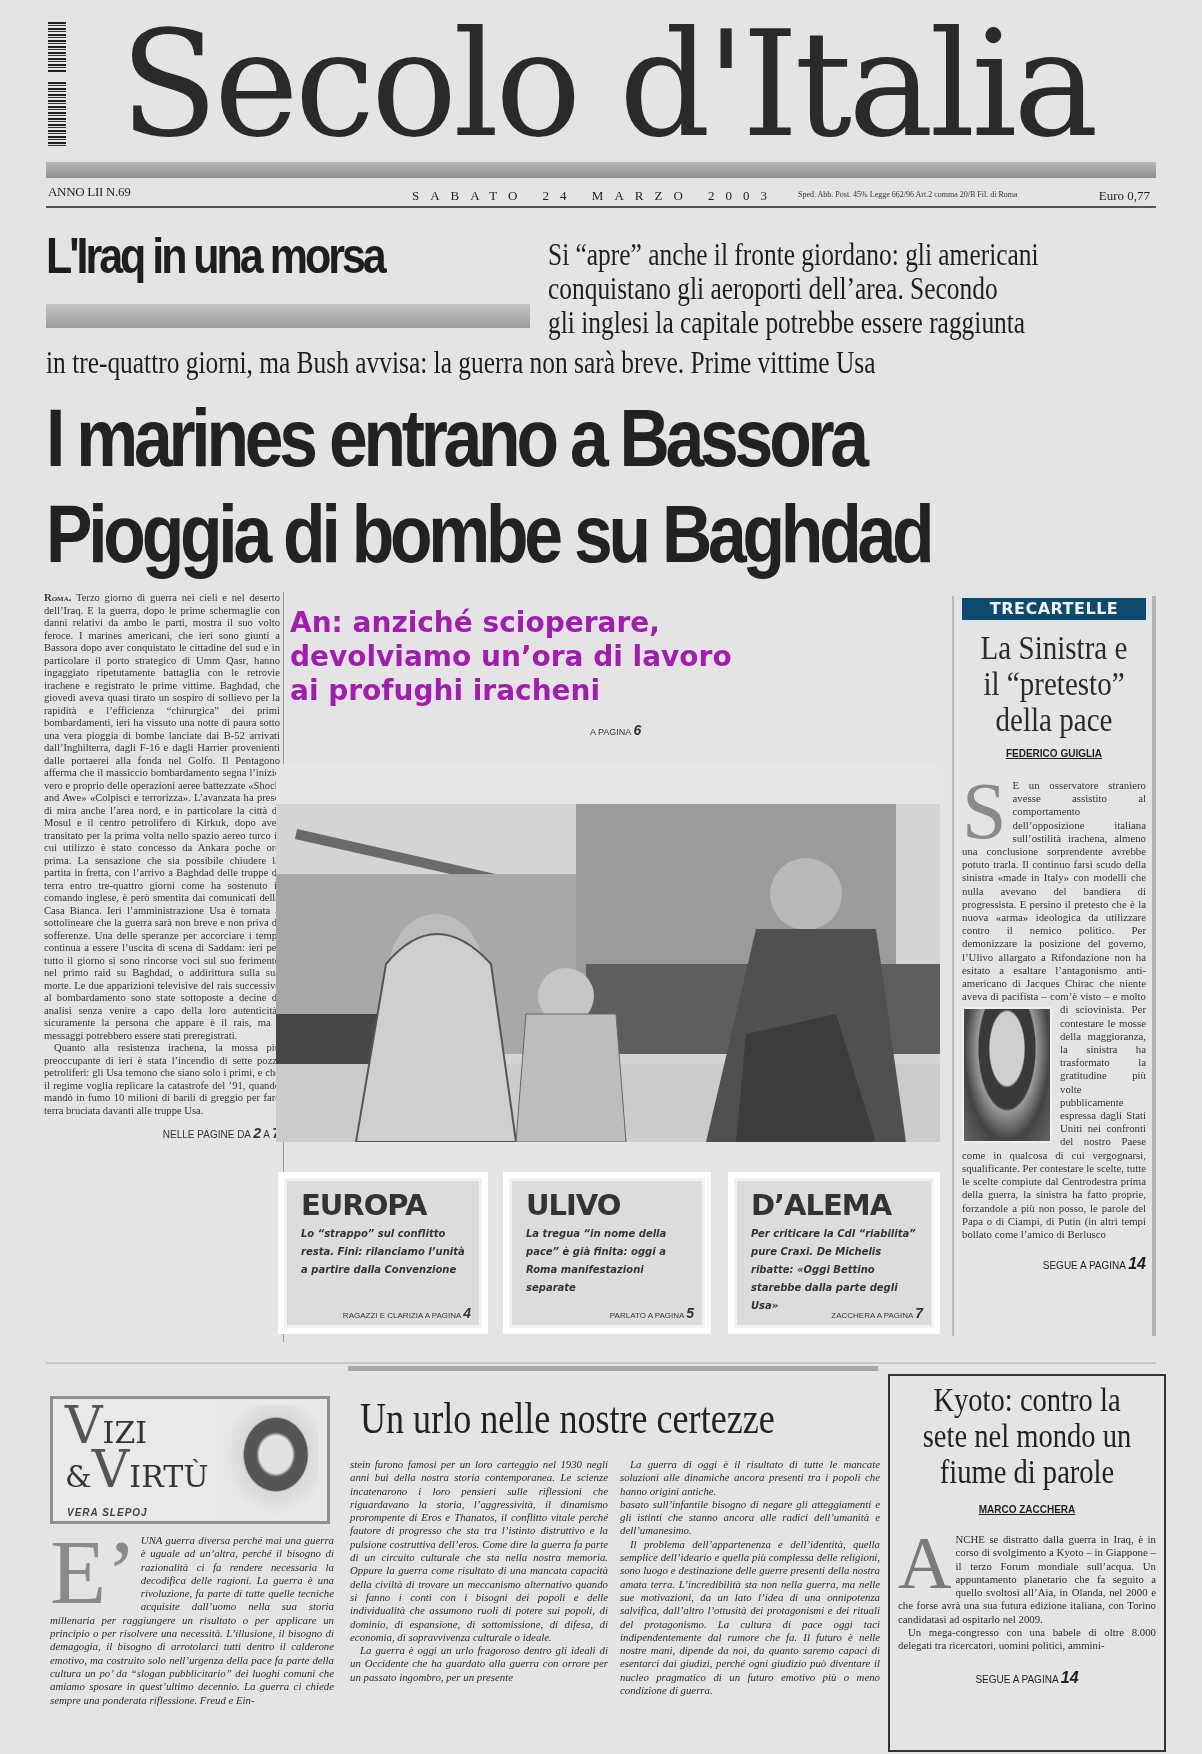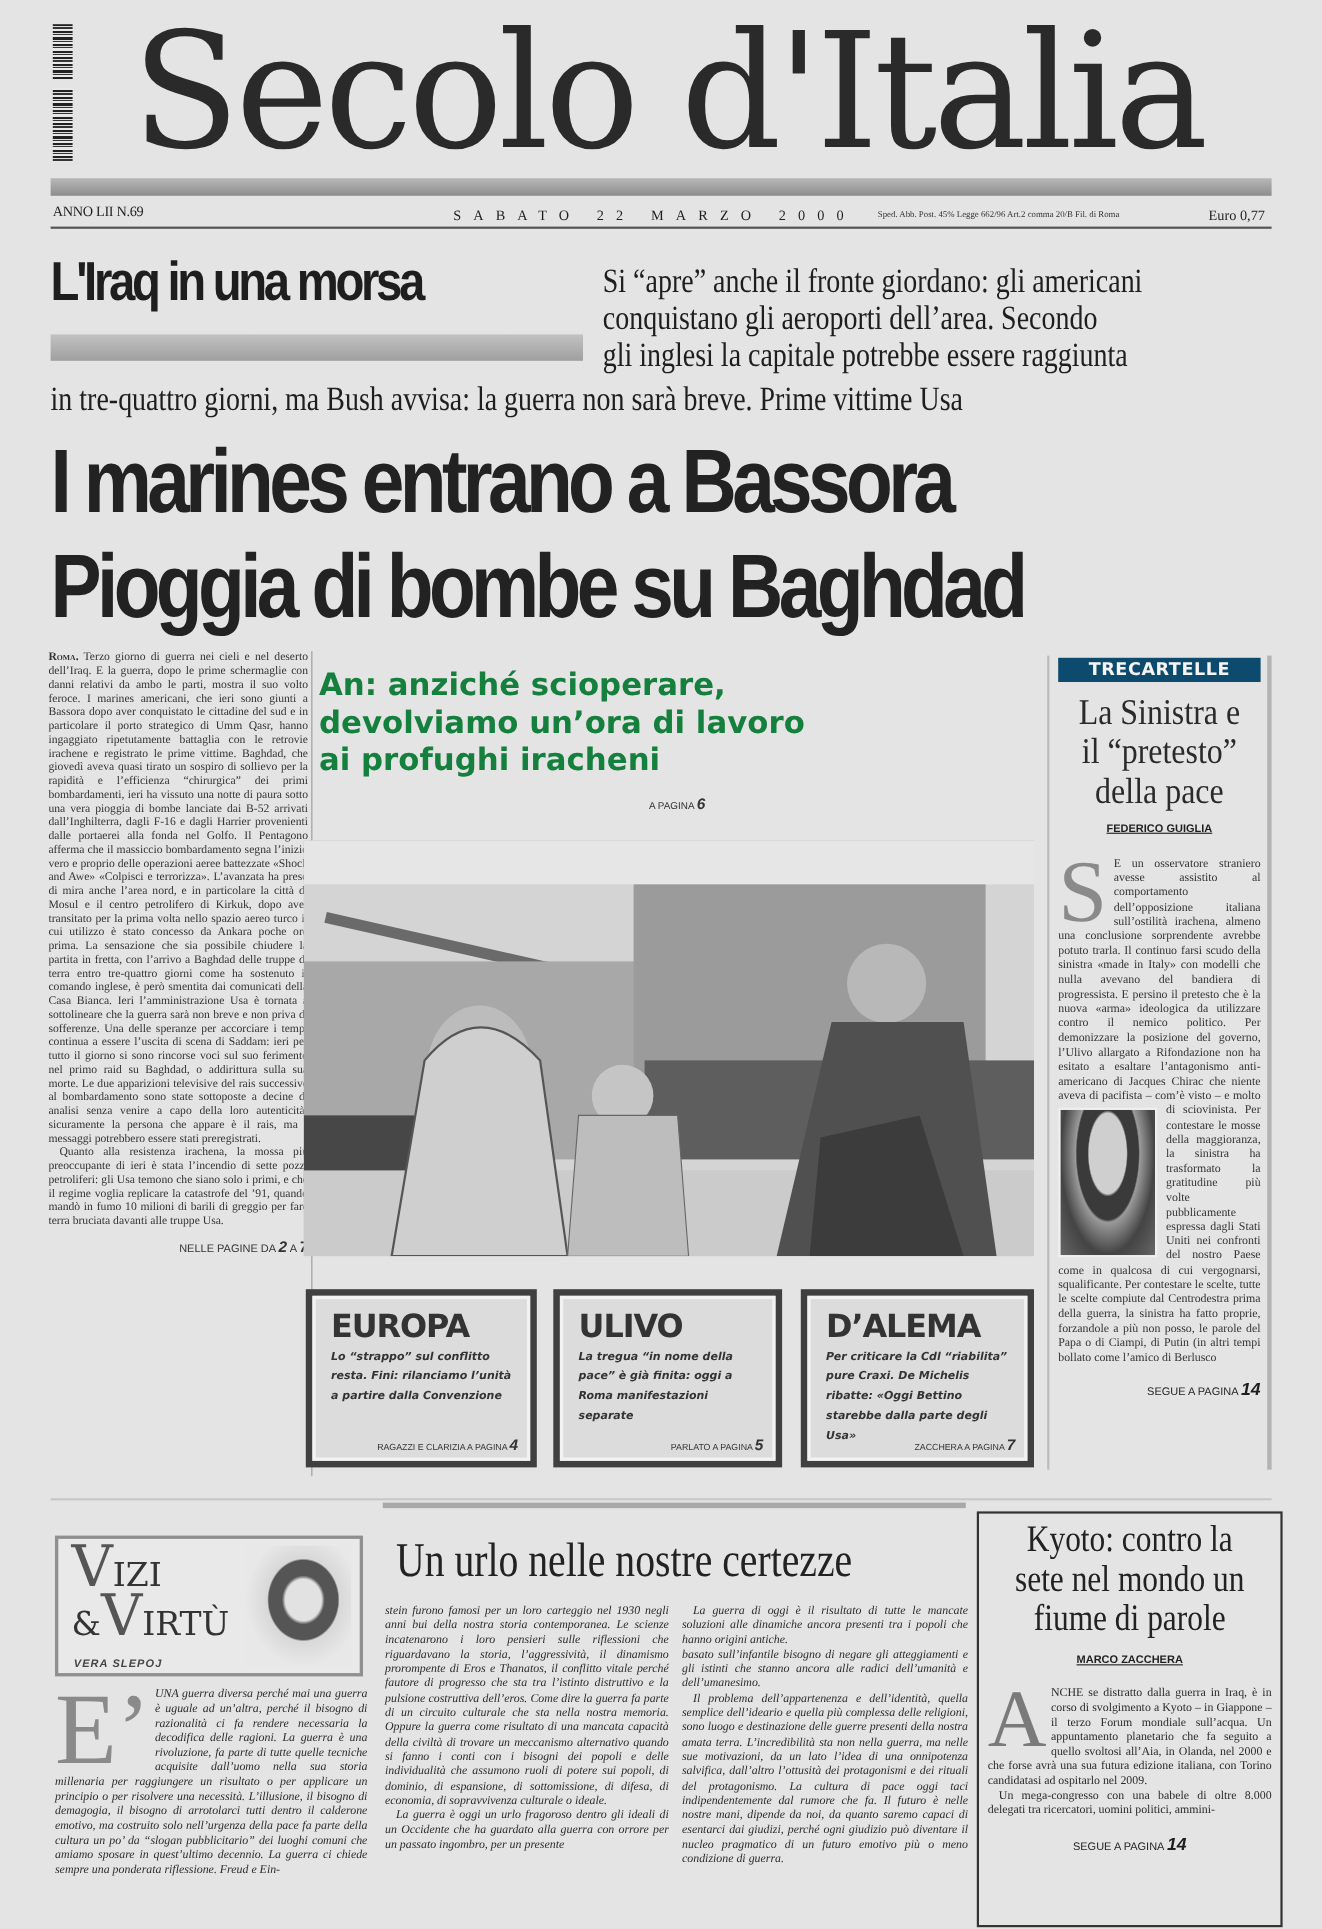--- a/index.html
+++ b/index.html
@@ -23,26 +23,26 @@
   .headline{left:46px;font-family:"Liberation Sans",sans-serif;font-weight:bold;font-size:82px;letter-spacing:-5px;line-height:92px;transform:scaleX(0.85);transform-origin:left top;white-space:nowrap;color:#222;}
   .hl1{top:392px;}
   .hl2{top:488px;}
   
   .leftcol{left:44px;top:592px;width:236px;font-size:10.6px;line-height:12.5px;text-align:justify;color:#333;}
   .leftcol .roma{font-weight:bold;font-variant:small-caps;}
   .leftcol .nelle{margin-top:10px;text-align:right;font-family:"Liberation Sans",sans-serif;font-size:10px;}
   .leftcol .nelle b{font-size:14px;font-style:italic;}
   .vrule{background:#999;}
   
-  .an-head{left:290px;top:606px;width:470px;font-family:"DejaVu Sans",sans-serif;font-weight:bold;font-size:28px;line-height:34px;color:#15803d;}
+  .an-head{left:290px;top:606px;width:470px;font-family:"DejaVu Sans",sans-serif;font-weight:bold;font-size:28px;line-height:34px;color:#a21caf;}
   .an-ref{left:590px;top:722px;font-family:"Liberation Sans",sans-serif;font-size:9px;color:#333;}
   .an-ref b{font-size:14px;font-style:italic;}
   .photo{left:276px;top:764px;width:664px;height:378px;background:#cfcfcf;overflow:hidden;}
   
-  .box{top:1172px;height:162px;background:#404040;padding:6px;box-sizing:border-box;}
+  .box{top:1172px;height:162px;background:#ffffff;padding:6px;box-sizing:border-box;}
   .box .inner{background:#dcdcdc;border:3px solid #f2f2f2;height:100%;box-sizing:border-box;padding:8px 10px 4px 14px;position:relative;}
   .box .title{font-family:"DejaVu Sans",sans-serif;font-weight:bold;font-size:29px;letter-spacing:-1px;line-height:32px;color:#333;}
   .box .text{font-family:"DejaVu Sans",sans-serif;font-style:italic;font-weight:bold;font-size:10px;line-height:18px;color:#333;margin-top:4px;}
   .box .ref{position:absolute;right:8px;bottom:4px;font-family:Liberation Sans, sans-serif;font-size:8px;color:#333;}
   .box .ref b{font-size:14px;font-style:italic;}
   
   .rightcol{left:962px;top:598px;width:184px;}
   .tc-label{background:#0c4a6e;color:#f4f4f4;font-family:"DejaVu Sans",sans-serif;font-weight:bold;font-size:16px;text-align:center;height:22px;line-height:22px;letter-spacing:0.5px;}
   .tc-title{font-family:"Liberation Serif",serif;font-size:33px;line-height:36px;text-align:center;margin-top:10px;transform:scaleX(0.88);color:#2a2a2a;}
   .tc-byline{font-family:"Liberation Sans",sans-serif;font-weight:bold;font-size:10px;text-align:center;margin-top:10px;text-decoration:underline;}
@@ -75,21 +75,21 @@
 </style>
 </head>
 <body>
 
 <div class="abs barcode"></div>
 <div class="abs barcode-gap"></div>
 <div class="abs masthead">Secolo d'Italia</div>
 <div class="abs mast-bar"></div>
 <div class="abs dateline">
   <span class="anno">ANNO LII N.69</span>
-  <span class="date">SABATO 22 MARZO 2000</span>
+  <span class="date">SABATO 24 MARZO 2003</span>
   <span class="spedizione">Sped. Abb. Post. 45% Legge 662/96 Art.2 comma 20/B Fil. di Roma</span>
   <span class="price">Euro 0,77</span>
 </div>
 
 <div class="abs kicker">L'Iraq in una morsa</div>
 <div class="abs kicker-bar"></div>
 <div class="abs sub1">
   <div>Si “apre” anche il fronte giordano: gli americani</div>
   <div>conquistano gli aeroporti dell’area. Secondo</div>
   <div>gli inglesi la capitale potrebbe essere raggiunta</div>

